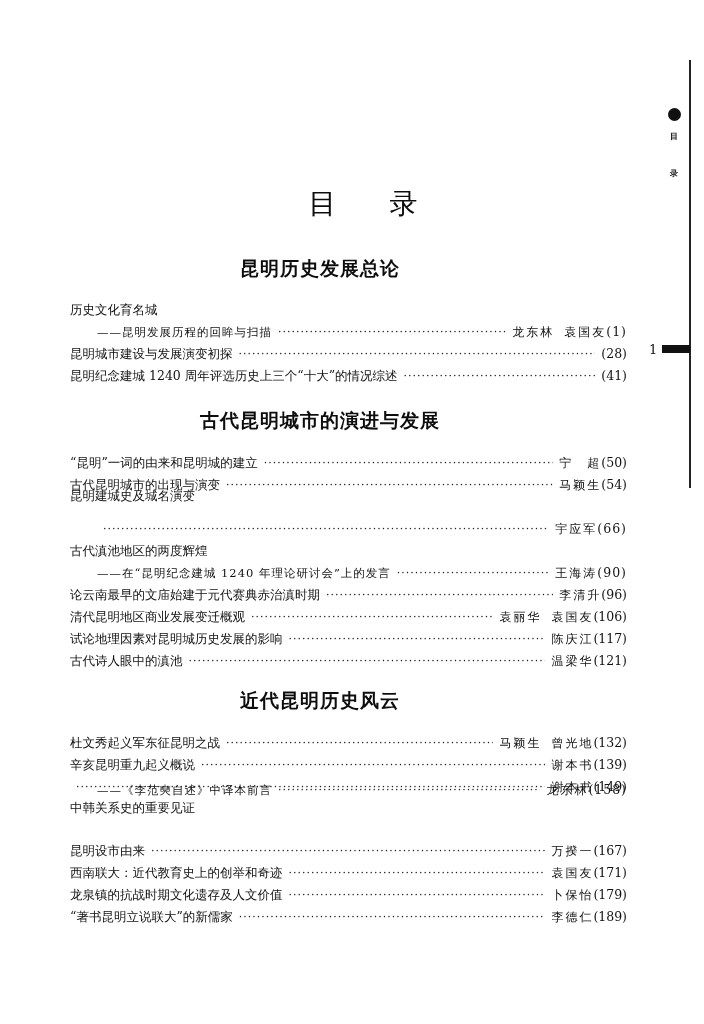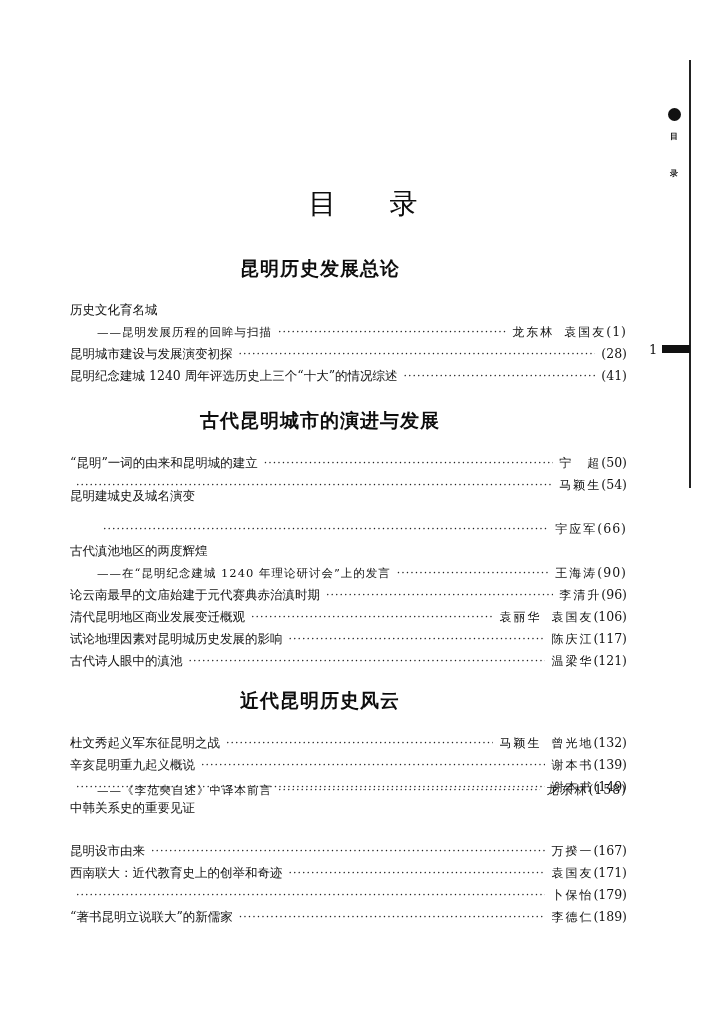--- a/index.html
+++ b/index.html
@@ -78,20 +78,21 @@
 
 <div class="section-heading" style="top:408px">古代昆明城市的演进与发展</div>
 
 <div class="toc-row" style="top:453px">
   <span class="title">“昆明”一词的由来和昆明城的建立</span>
   <span class="leader"></span>
   <span class="authors"><span>宁　超</span></span>
   <span class="page">(50)</span>
 </div>
 <div class="toc-row" style="top:475px">
+  <span class="title">古代昆明城市的出现与演变</span>
   <span class="leader"></span>
   <span class="authors"><span>马颖生</span></span>
   <span class="page">(54)</span>
 </div>
 <div class="toc-row heading-only" style="top:486px">
   <span class="title">昆明建城史及城名演变</span>
 </div>
 <div class="toc-row sub" style="top:519px">
   <span class="leader"></span>
   <span class="authors"><span>宇应军</span></span>
@@ -165,20 +166,21 @@
   <span class="authors"><span>万揆一</span></span>
   <span class="page">(167)</span>
 </div>
 <div class="toc-row" style="top:863px">
   <span class="title">西南联大：近代教育史上的创举和奇迹</span>
   <span class="leader"></span>
   <span class="authors"><span>袁国友</span></span>
   <span class="page">(171)</span>
 </div>
 <div class="toc-row" style="top:885px">
+  <span class="title">龙泉镇的抗战时期文化遗存及人文价值</span>
   <span class="leader"></span>
   <span class="authors"><span>卜保怡</span></span>
   <span class="page">(179)</span>
 </div>
 <div class="toc-row" style="top:907px">
   <span class="title">“著书昆明立说联大”的新儒家</span>
   <span class="leader"></span>
   <span class="authors"><span>李德仁</span></span>
   <span class="page">(189)</span>
 </div>

